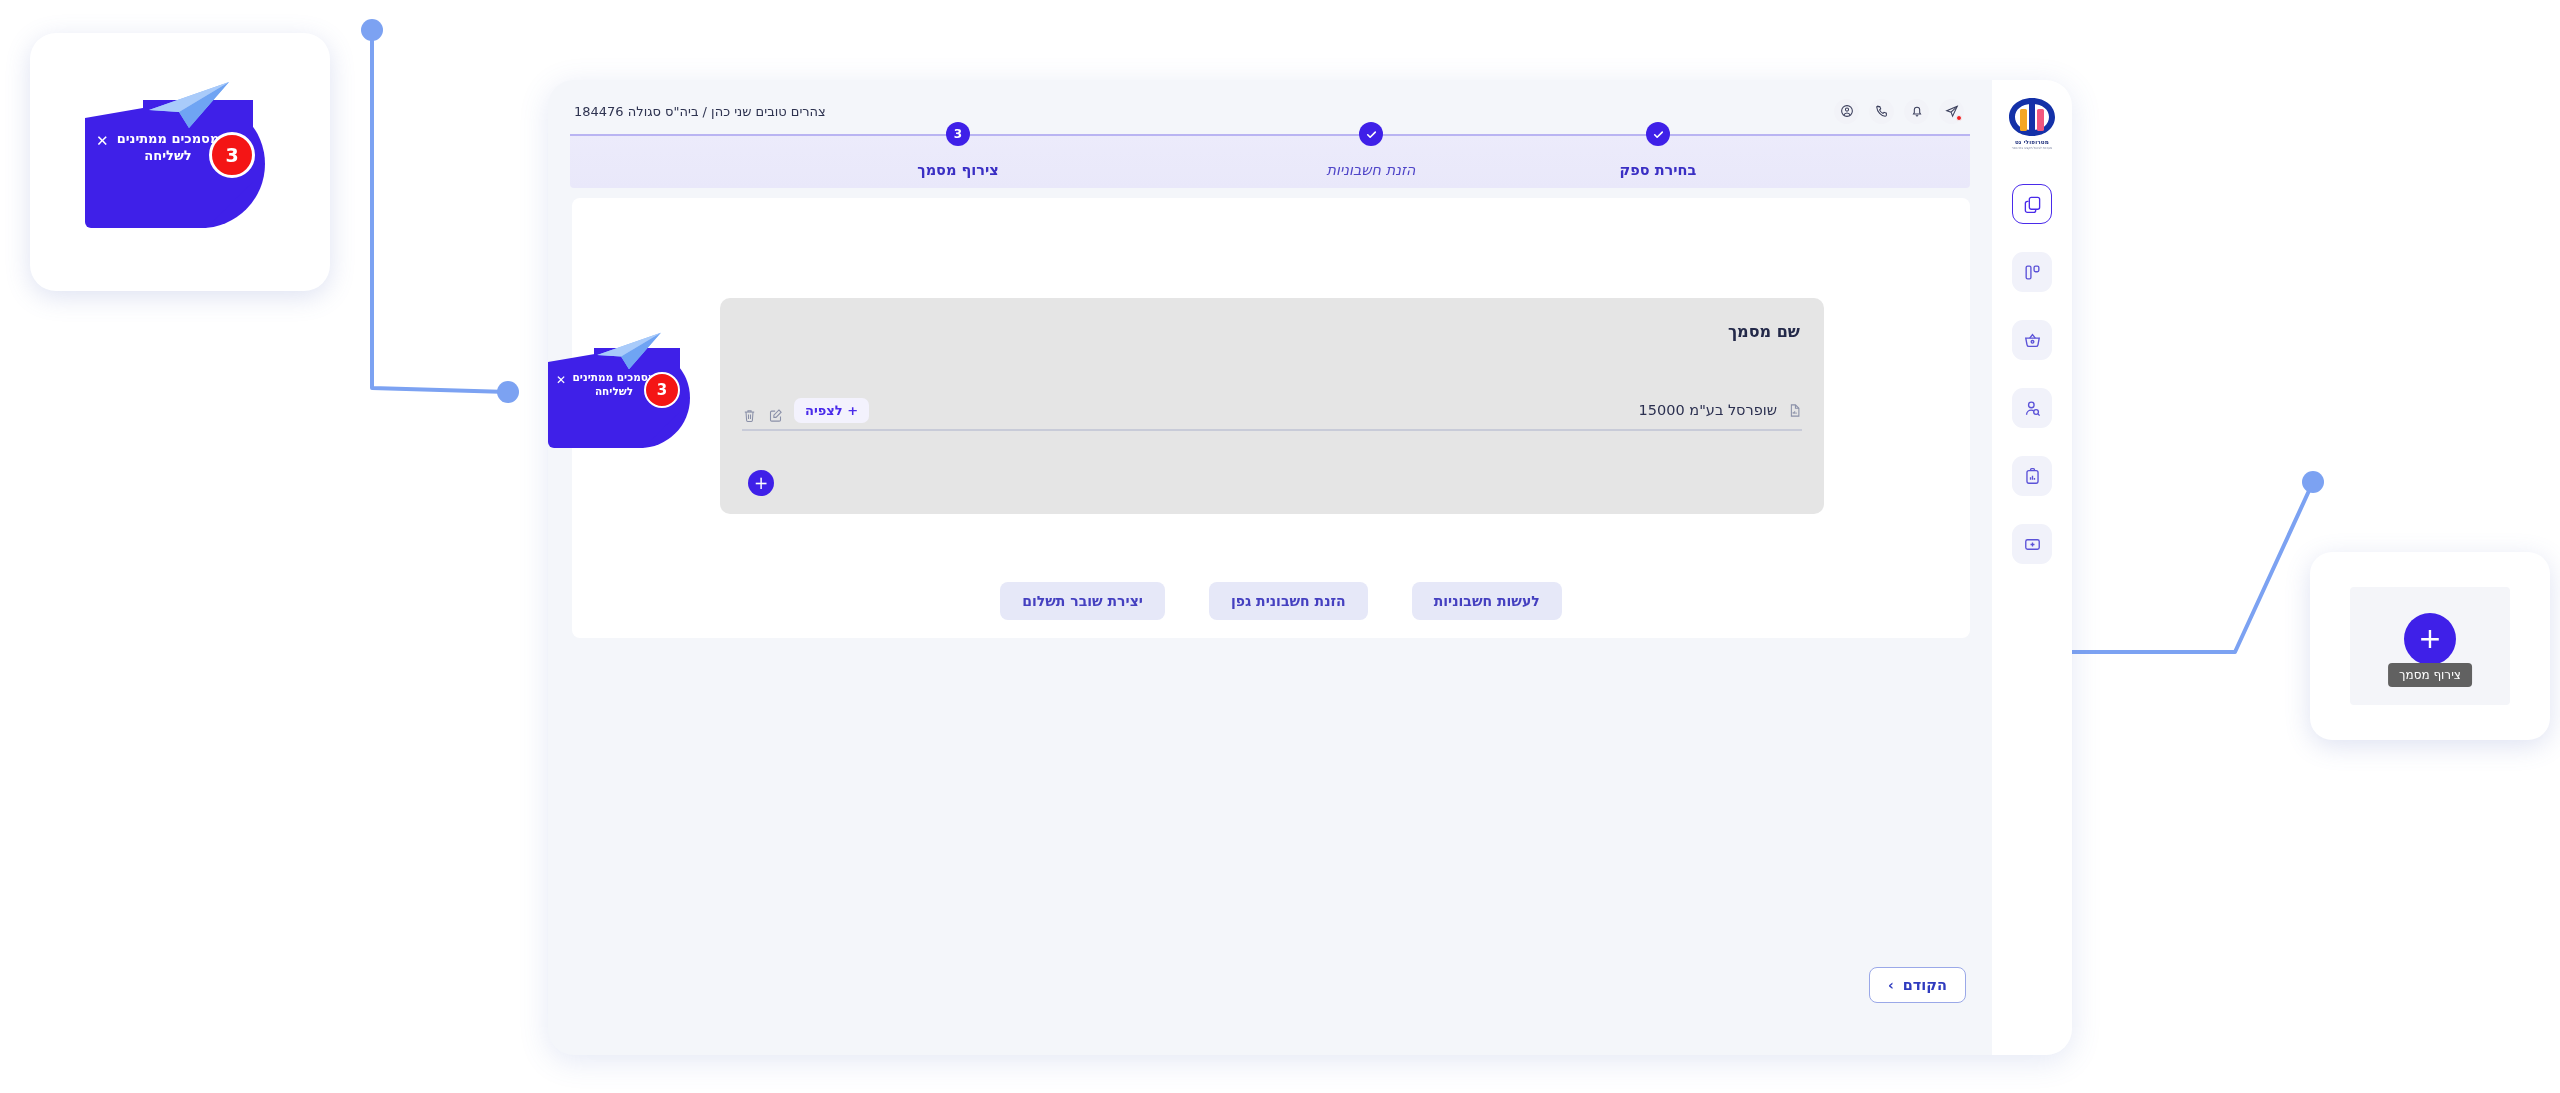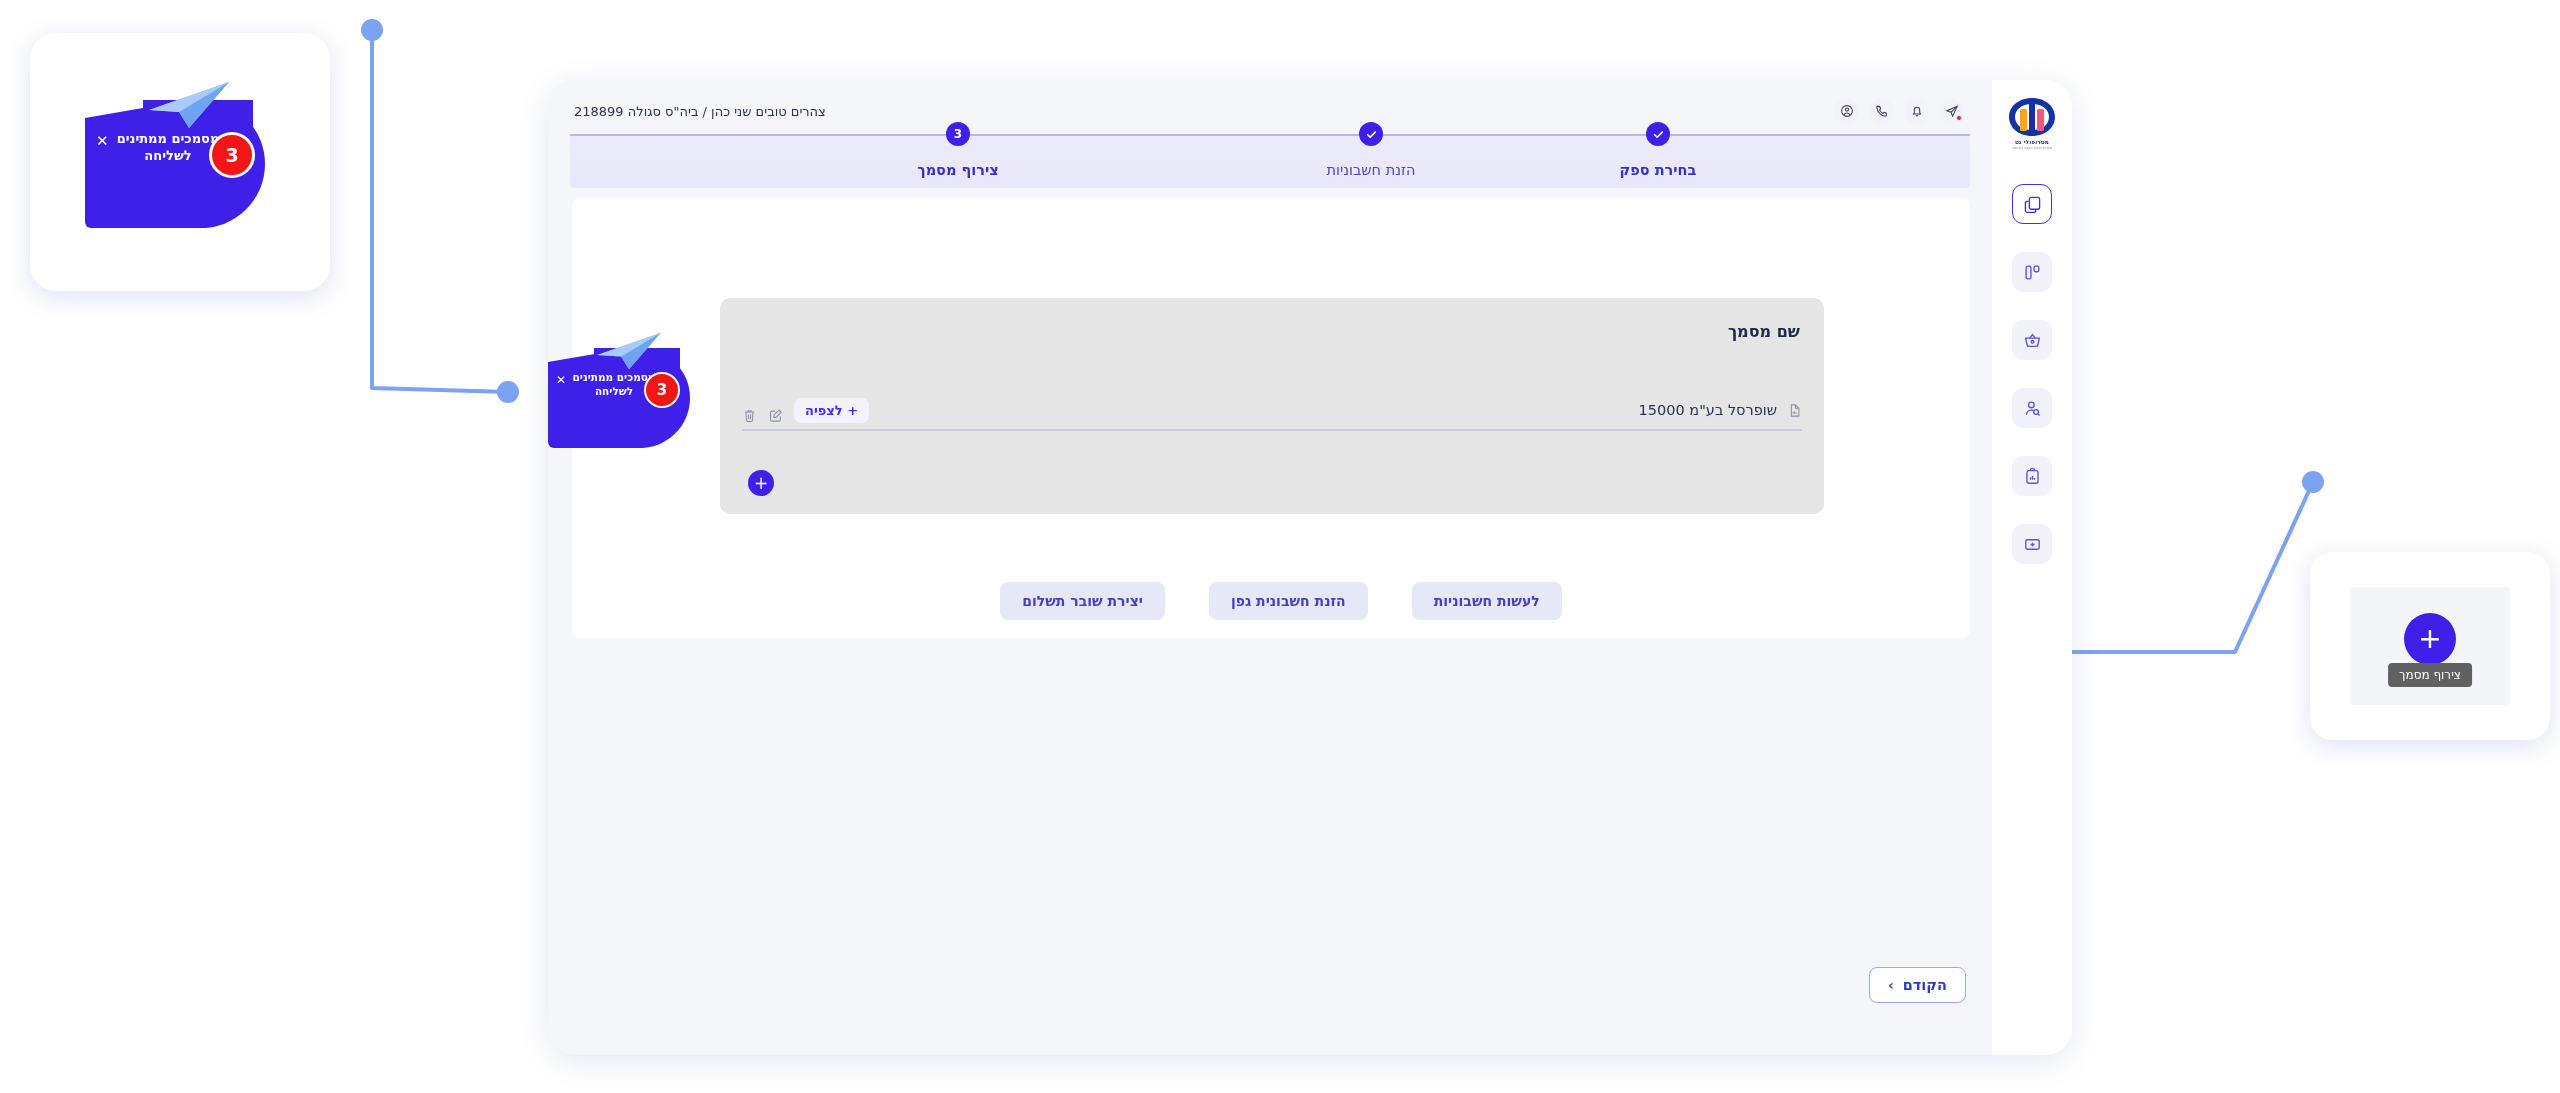--- a/index.html
+++ b/index.html
@@ -308,32 +308,32 @@
           </svg>
         </div>
         <div class="tb-icon">
           <svg width="14" height="14" viewBox="0 0 24 24" fill="none" stroke="#3B3F5C" stroke-width="1.8">
             <path d="M21 4 3 11.4l7.4 2.6L13 21Z"></path>
               <path d="M10.4 14 21 4"></path>
           </svg>
           <span class="tb-dot"></span>
         </div>
       </div>
-      <div class="greeting">צהרים טובים שני כהן / ביה"ס סגולה 218899</div>
+      <div class="greeting">צהרים טובים שני כהן / ביה"ס סגולה 184476</div>
     </div>
 
     <div class="stepper">
       <div class="stepline"></div>
 
       <div class="step current" style="right:auto;left:12%;">
         <span class="bullet">3</span>
         <span class="lbl">צירוף מסמך</span>
       </div>
 
-      <div class="step done" style="right:auto;left:41.5%;">
+      <div class="step done" style="right:auto;left:41.5%;font-style:italic;">
         <span class="bullet">
           <svg width="13" height="13" viewBox="0 0 24 24" fill="none" stroke="#fff" stroke-width="3" stroke-linecap="round" stroke-linejoin="round">
               <path d="m5 12.5 4.5 4.5L19 7.5"></path>
             </svg>
         </span>
         <span class="lbl">הזנת חשבוניות</span>
       </div>
 
       <div class="step current" style="right:auto;left:62%;">
         <span class="bullet">

